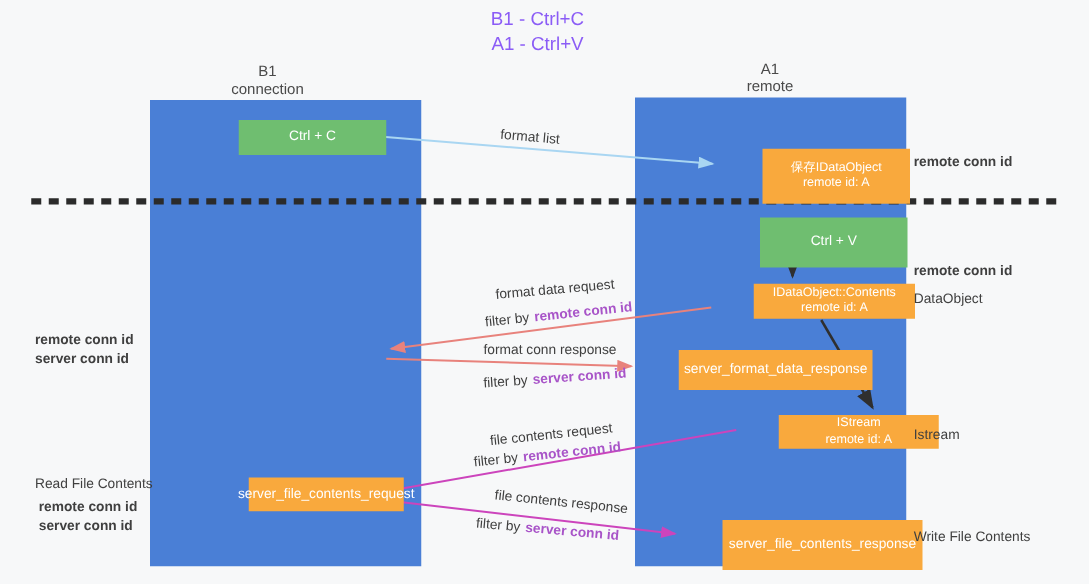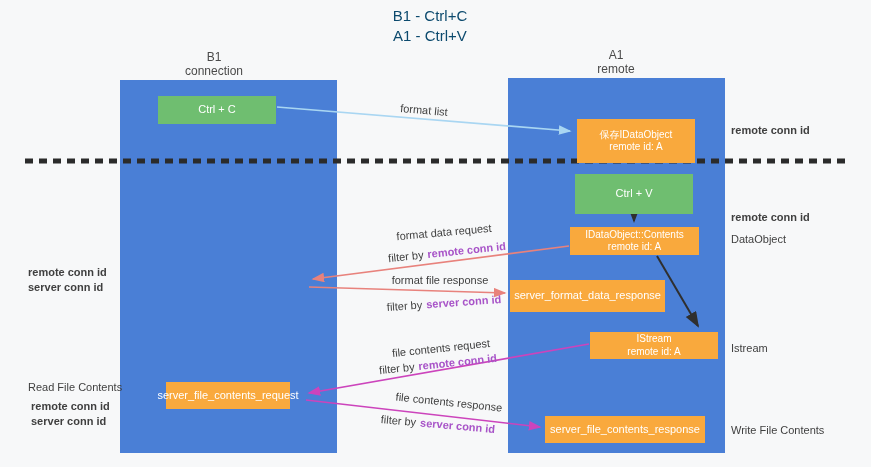--- a/index.html
+++ b/index.html
@@ -10,35 +10,36 @@
   .canvas{
     position:relative;
     width:871px;height:467px;
     background:#f7f8f9;
     overflow:hidden;
   }
   .abs{position:absolute;}
   .title{
     left:300px;top:6px;width:260px;
     text-align:center;
-    font-size:15px;color:#0c4a6e;line-height:1.35;
+    font-size:15px;color:#8b5cf6;line-height:1.35;
   }
   .col-header{
     text-align:center;
     font-size:12px;color:#4a4a4a;line-height:1.15;
   }
   .column{
     background:#4a7fd6;
   }
   #svg-overlay{left:0;top:0;pointer-events:none;}
   .node{
     display:flex;flex-direction:column;
     align-items:center;justify-content:center;
     color:#fff;text-align:left;
     line-height:1.25;
+    margin-left:33px;
   }
   .node.green{background:#6fbe70;font-size:11px;}
   .node.orange{background:#f9a93d;font-size:11px;}
   .node .small{font-size:10px;}
   .flow-label{
     white-space:nowrap;
     font-size:11px;color:#3f3f3f;
   }
   .flow-label .key{font-weight:bold;margin-left:4px;}
   .purple{color:#a854c8;}
@@ -128,32 +129,32 @@
 
   <div class="abs node orange" style="left:590px;top:332px;width:128px;height:27px;">
     <span class="small">IStream</span>
     <span class="small">remote id: A</span>
   </div>
 
   <div class="abs node orange" style="left:166px;top:382px;width:124px;height:27px;">
     <span>server_file_contents_request</span>
   </div>
 
-  <div class="abs node orange" style="left:545px;top:416px;width:160px;height:27px;">
+  <div class="abs node orange" style="left:545px;top:416px;width:160px;height:40px;">
     <span>server_file_contents_response</span>
   </div>
 
   <div class="abs flow-label" style="left:424px;top:110px;transform:translate(-50%,-50%) rotate(5deg);">format list</div>
 
   <div class="abs flow-label" style="left:444px;top:232px;transform:translate(-50%,-50%) rotate(-5deg);">format data request</div>
   <div class="abs flow-label" style="left:447px;top:252px;transform:translate(-50%,-50%) rotate(-6deg);">
     <span>filter by</span><span class="key purple">remote conn id</span>
   </div>
 
-  <div class="abs flow-label" style="left:440px;top:280px;transform:translate(-50%,-50%);">format file response</div>
+  <div class="abs flow-label" style="left:440px;top:280px;transform:translate(-50%,-50%);">format conn response</div>
   <div class="abs flow-label" style="left:444px;top:303px;transform:translate(-50%,-50%) rotate(-4deg);">
     <span>filter by</span><span class="key purple">server conn id</span>
   </div>
 
   <div class="abs flow-label" style="left:441px;top:348px;transform:translate(-50%,-50%) rotate(-6deg);">file contents request</div>
   <div class="abs flow-label" style="left:438px;top:364px;transform:translate(-50%,-50%) rotate(-6deg);">
     <span>filter by</span><span class="key purple">remote conn id</span>
   </div>
 
   <div class="abs flow-label" style="left:449px;top:402px;transform:translate(-50%,-50%) rotate(6deg);">file contents response</div>

